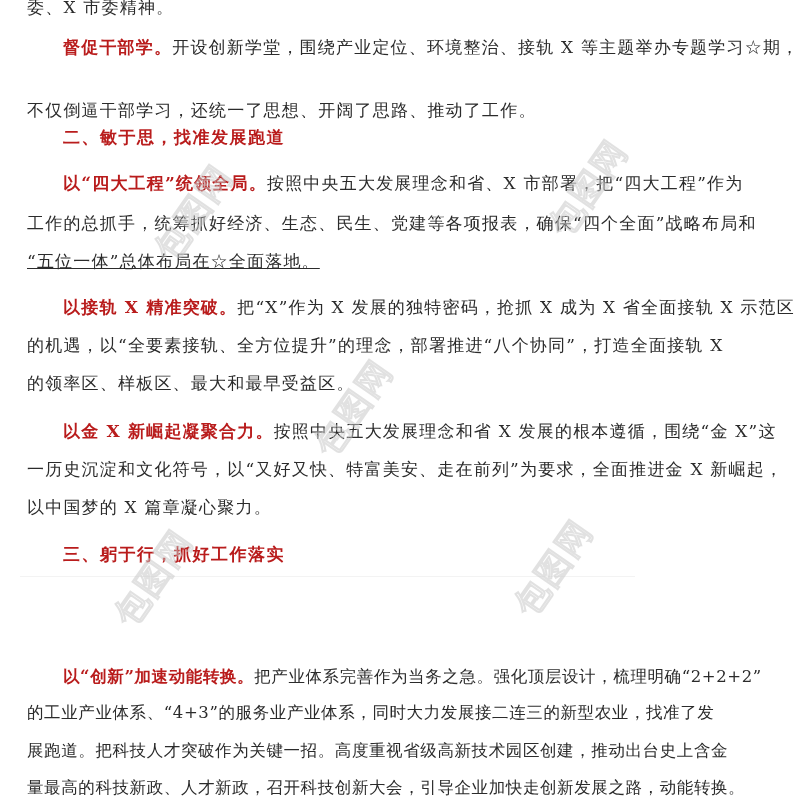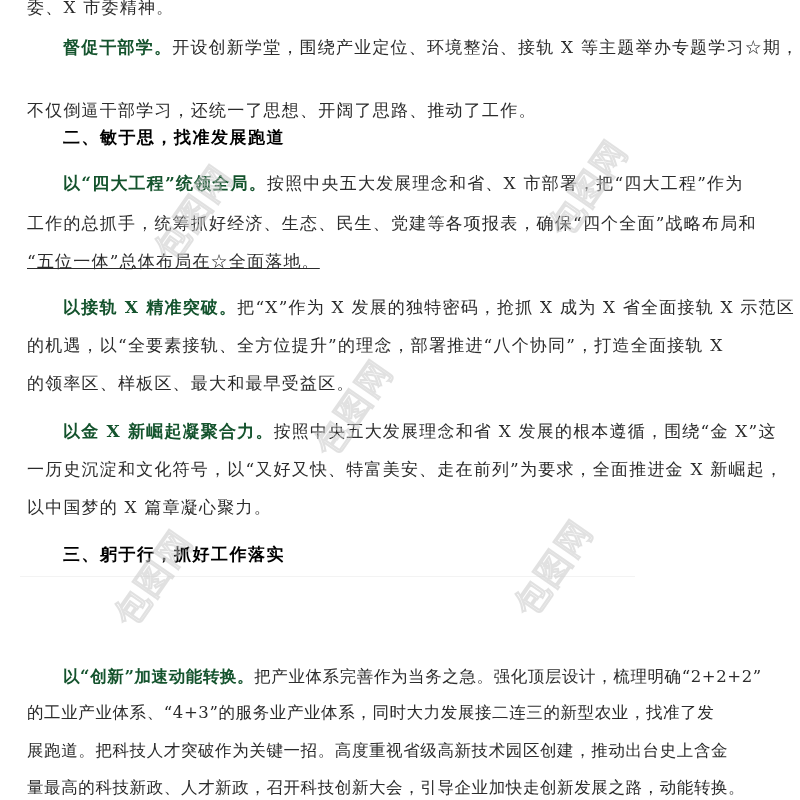--- a/index.html
+++ b/index.html
@@ -31,29 +31,29 @@
       position: absolute;
       left: 27px;
       width: 750px;
       font-size: 17px;
       line-height: 22px;
       letter-spacing: 1.2px;
       white-space: nowrap;
       overflow: visible;
     }
     .line.indent { left: 63px; width: 714px; }
-    .lead { font-weight: bold; color: #14532d; }
+    .lead { font-weight: bold; color: #b91c1c; }
     .heading {
       position: absolute;
       left: 63px;
       font-size: 17px;
       line-height: 22px;
       font-weight: bold;
       letter-spacing: 1.5px;
-      color: #000000;
+      color: #b91c1c;
       white-space: nowrap;
     }
     .para2 .line { font-size: 16.5px; letter-spacing: 0.6px; }
     .watermark {
       position: absolute;
       font-family: "DejaVu Sans", "Liberation Sans", sans-serif;
       font-size: 34px;
       font-weight: bold;
       color: transparent;
       -webkit-text-stroke: 1px rgba(200,200,200,0.55);

